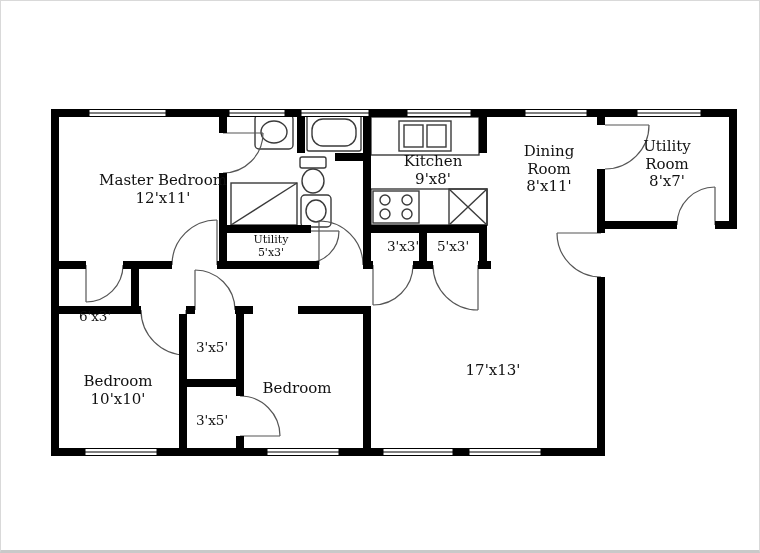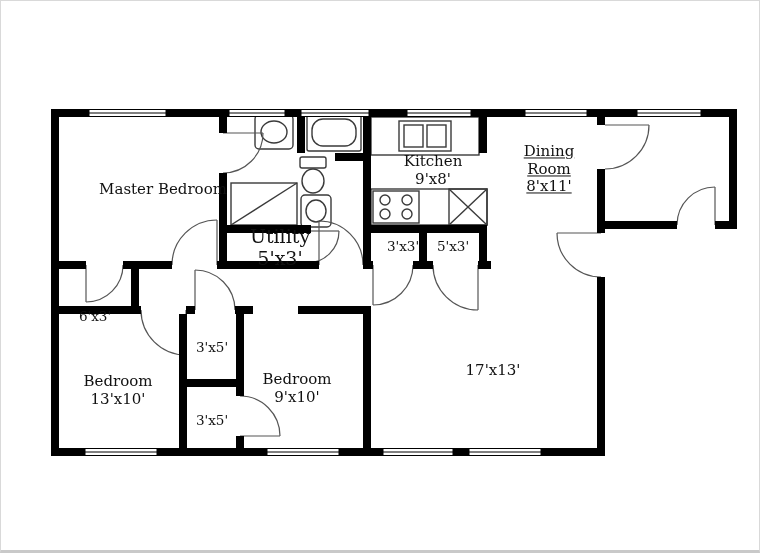--- a/index.html
+++ b/index.html
@@ -19,23 +19,23 @@
     transform:translate(-50%,-50%);
     text-align:center;
     color:#111;
     font-size:15px;
     line-height:1.18;
     white-space:normal;
   }
   .lbl .nm,.lbl .dm{display:block;}
   .lbl.sm{font-size:13.5px;}
   #lbl-master{left:142px;top:189px;width:140px;margin-left:20px;}
-  #lbl-utility-closet{left:279px;top:246px;width:70px;font-size:19px;}
+  #lbl-utility-closet{left:270px;top:246px;width:70px;font-size:11px;}
   #lbl-kitchen{left:432px;top:170px;width:90px;}
-  #lbl-dining{left:548px;top:169px;width:70px;text-decoration:underline;}
+  #lbl-dining{left:548px;top:169px;width:70px;}
   #lbl-utility-room{left:666px;top:164px;width:70px;}
   #lbl-closet-3x3{left:394px;top:246px;margin-left:8px;}
   #lbl-closet-5x3{left:452px;top:246px;}
   #lbl-closet-6x3{left:94px;top:288px;margin-top:28px;}
   #lbl-bd10{left:117px;top:390px;width:110px;}
   #lbl-bd9{left:296px;top:388px;width:110px;}
   #lbl-living{left:492px;top:370px;width:80px;}
   #lbl-closet-3x5-up{left:211px;top:347px;}
   #lbl-closet-3x5-low{left:211px;top:420px;}
 </style>
@@ -261,46 +261,50 @@
         </g>
       <g>
           <rect x="468" y="447.5" width="72" height="7"></rect>
           <line x1="468" y1="451" x2="540" y2="451"></line>
         </g>
     </g>
   </svg>
 
   <div class="lbl" id="lbl-master">
     <span class="nm">Master Bedroom</span>
+    <span class="dm">12'x11'</span>
   </div>
 
   <div class="lbl" id="lbl-bd10">
     <span class="nm">Bedroom</span>
-    <span class="dm">13'x10'</span>
+    <span class="dm">10'x10'</span>
   </div>
 
   <div class="lbl" id="lbl-bd9">
     <span class="nm">Bedroom</span>
-    <span class="dm">9'x10'</span>
   </div>
 
   <div class="lbl" id="lbl-living">
     <span class="dm">17'x13'</span>
   </div>
 
   <div class="lbl" id="lbl-dining">
     <span class="nm">Dining Room</span>
     <span class="dm">8'x11'</span>
   </div>
 
   <div class="lbl" id="lbl-kitchen">
     <span class="nm">Kitchen</span>
     <span class="dm">9'x8'</span>
   </div>
 
+  <div class="lbl" id="lbl-utility-room">
+    <span class="nm">Utility Room</span>
+    <span class="dm">8'x7'</span>
+  </div>
 
   <div class="lbl" id="lbl-utility-closet">
     <span class="nm">Utility</span>
     <span class="dm">5'x3'</span>
   </div>
 
   <div class="lbl sm" id="lbl-closet-6x3">
     <span class="dm">6'x3'</span>
   </div>
 

